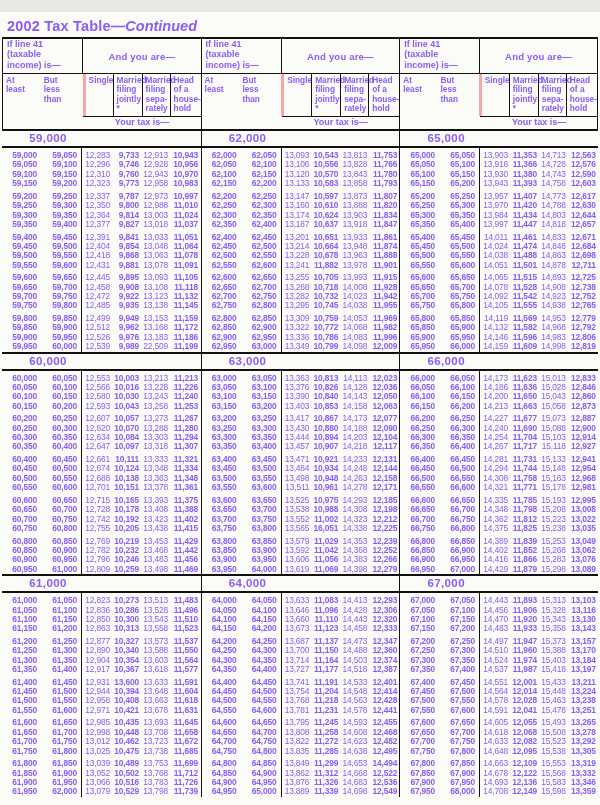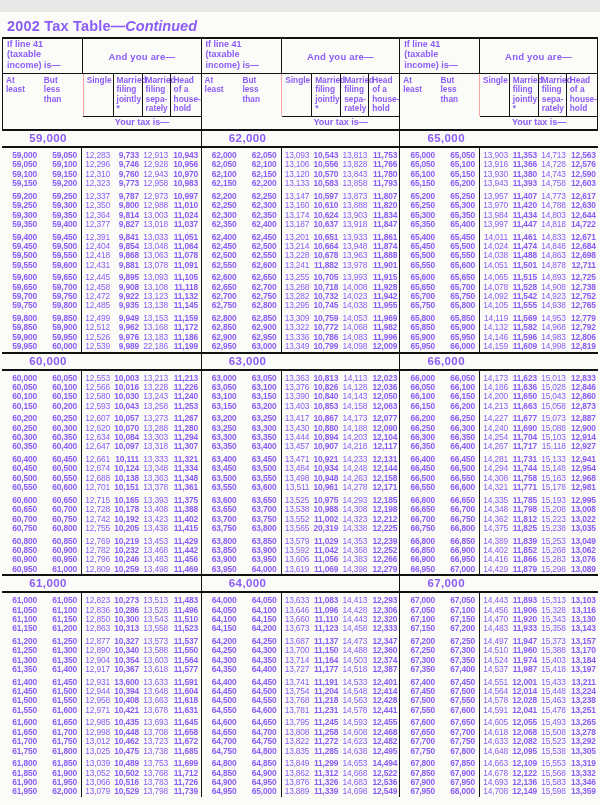--- a/index.html
+++ b/index.html
@@ -26,21 +26,21 @@
     padding:0 2px 0 4px;font-weight:bold;font-size:9px;line-height:10.4px;
     white-space:pre-line;
   }
   .and-you-are{flex:1;display:flex;align-items:center;justify-content:center;
     font-weight:bold;font-size:9.5px;letter-spacing:.2px;}
   .hrow2{display:flex;height:43px;box-sizing:border-box;border-top:1.5px solid #121212;}
   .hcell{box-sizing:border-box;padding:2px 1px 0 3px;font-weight:bold;
     font-size:8.3px;line-height:9.3px;white-space:pre-line;}
   .hc0{width:38px;}
   .hc1{width:42px;}
-  .hc2{width:30px;border-left:1px solid #fca5a5;}
+  .hc2{width:30px;border-left:3px solid #fca5a5;}
   .hc3{width:29px;border-left:1px solid #121212;}
   .hc4{width:28px;border-left:1px solid #121212;}
   .hc5{width:31px;border-left:1px solid #121212;}
   .hrow3{height:13px;}
   .your-tax{margin-left:80px;width:118px;border-top:1px solid #121212;
     text-align:center;font-weight:bold;font-size:9px;line-height:11.5px;}
   
   .banner{border-top:2px solid #121212;border-bottom:2px solid #121212;
     padding:1px 0;box-sizing:border-box;}
   .banner-label{width:92px;text-align:center;font-weight:bold;
@@ -269,21 +269,21 @@
               <div class="cell c2">12,526</div>
               <div class="cell c3">9,976</div>
               <div class="cell c4">13,183</div>
               <div class="cell c5">11,186</div>
             </div>
             <div class="row">
               <div class="cell c0">59,950</div>
               <div class="cell c1">60,000</div>
               <div class="cell c2">12,539</div>
               <div class="cell c3">9,989</div>
-              <div class="cell c4">22,186</div>
+              <div class="cell c4">22,509</div>
               <div class="cell c5">11,199</div>
             </div>
           </div>
         </div>
         <div class="banner">
           <div class="banner-label">60,000</div>
         </div>
         <div class="body">
           <div class="vrule"></div>
           <div class="grp">
@@ -971,21 +971,21 @@
               <div class="cell c1">63,750</div>
               <div class="cell c2">13,552</div>
               <div class="cell c3">11,002</div>
               <div class="cell c4">14,323</div>
               <div class="cell c5">12,212</div>
             </div>
             <div class="row">
               <div class="cell c0">63,750</div>
               <div class="cell c1">63,800</div>
               <div class="cell c2">13,565</div>
-              <div class="cell c3">20,319</div>
+              <div class="cell c3">16,051</div>
               <div class="cell c4">14,338</div>
               <div class="cell c5">12,225</div>
             </div>
           </div>
           <div class="grp">
             <div class="row">
               <div class="cell c0">63,800</div>
               <div class="cell c1">63,850</div>
               <div class="cell c2">13,579</div>
               <div class="cell c3">11,029</div>
@@ -1290,21 +1290,21 @@
               <div class="cell c3">11,434</div>
               <div class="cell c4">14,803</div>
               <div class="cell c5">12,644</div>
             </div>
             <div class="row">
               <div class="cell c0">65,350</div>
               <div class="cell c1">65,400</div>
               <div class="cell c2">13,997</div>
               <div class="cell c3">11,447</div>
               <div class="cell c4">14,818</div>
-              <div class="cell c5">14,722</div>
+              <div class="cell c5">12,657</div>
             </div>
           </div>
           <div class="grp">
             <div class="row">
               <div class="cell c0">65,400</div>
               <div class="cell c1">65,450</div>
               <div class="cell c2">14,011</div>
               <div class="cell c3">11,461</div>
               <div class="cell c4">14,833</div>
               <div class="cell c5">12,671</div>

